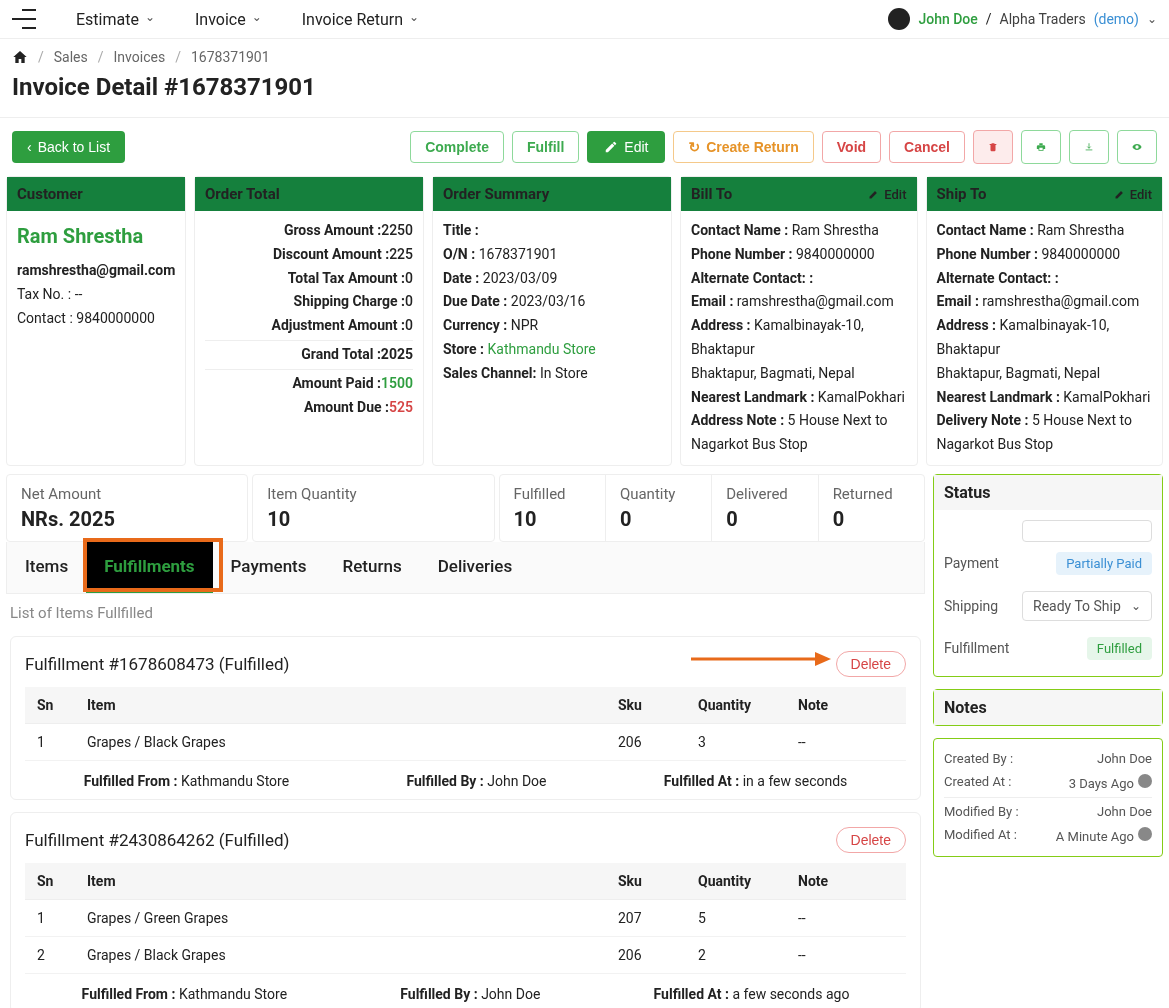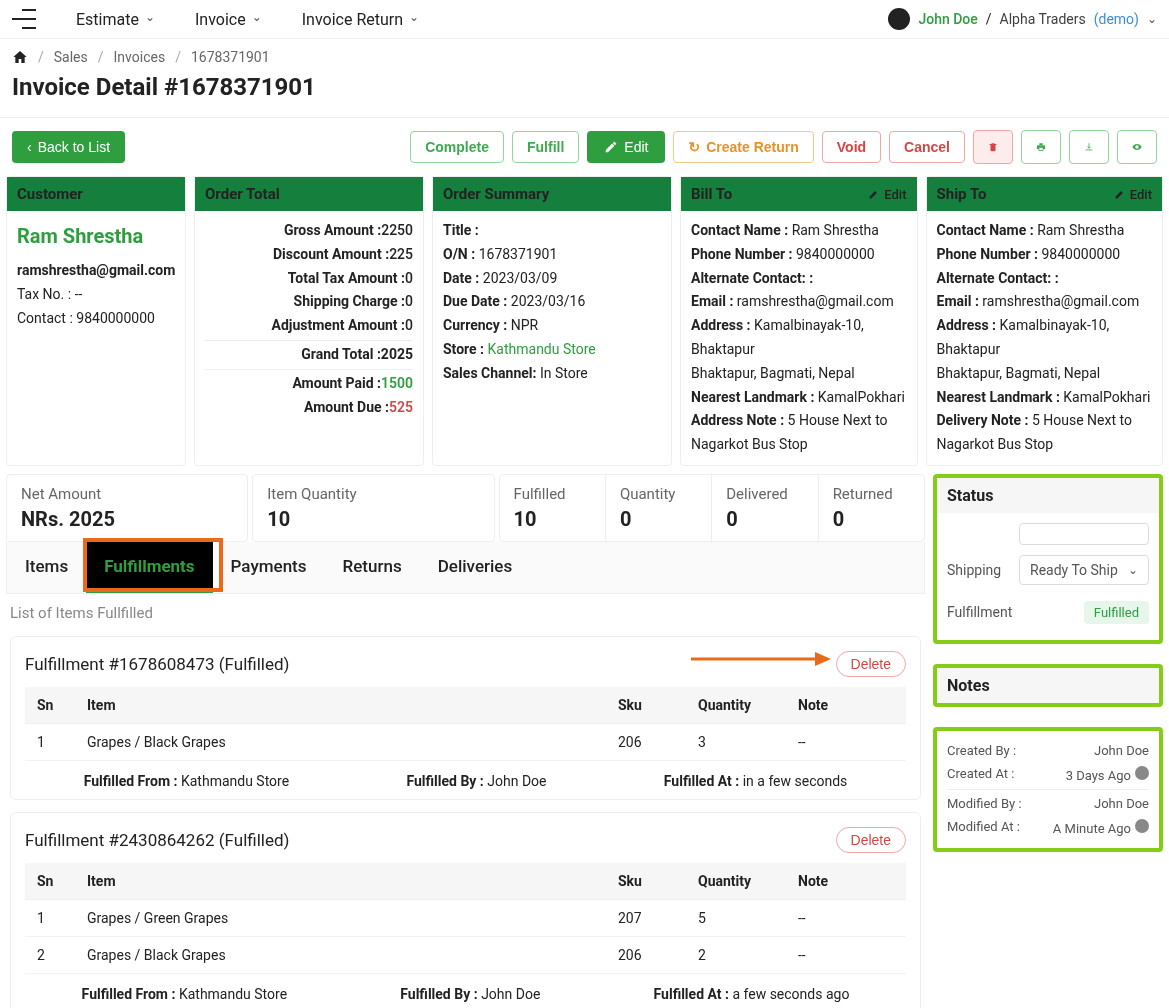--- a/index.html
+++ b/index.html
@@ -63,21 +63,21 @@
 .section-sub { color: #888; padding: 10px 4px; font-size: 15px; }
 .fulfillment-card { border: 1px solid #eee; border-radius: 6px; margin: 4px 4px 12px; padding: 14px 14px 10px; }
 .ff-head { display: flex; justify-content: space-between; align-items: center; margin-bottom: 10px; }
 .ff-title { font-size: 17px; }
 .delete-btn { border: 1px solid #f2a7a7; color: #d64545; border-radius: 14px; padding: 4px 14px; font-size: 14px; cursor: pointer; background: #fff; }
 table { width: 100%; border-collapse: collapse; }
 th { background: #f6f6f6; text-align: left; padding: 10px 12px; font-weight: 700; font-size: 14px; border-bottom: 1px solid #eee; }
 td { padding: 10px 12px; border-bottom: 1px solid #f2f2f2; }
 .ff-footer { display: flex; justify-content: space-around; padding: 12px 0 0; font-size: 14px; }
 .ff-footer b { font-weight: 700; }
-.side-card { border: 4px solid #84cc16; border-radius: 4px; margin-bottom: 20px; background: #fff; }
+.side-card { border: 1px solid #84cc16; border-radius: 4px; margin-bottom: 12px; background: #fff; }
 .side-header { background: #f6f6f6; padding: 8px 10px; font-weight: 700; font-size: 16px; }
 .side-body { padding: 8px 10px; }
 .status-row { display: flex; justify-content: space-between; align-items: center; padding: 8px 0; font-size: 14px; color: #555; }
 .badge { padding: 4px 10px; border-radius: 4px; font-size: 13px; }
 .badge-blue { background: #e6f2fb; color: #3a8fd4; }
 .badge-green { background: #e6f6ea; color: #2e9e3f; }
 .select-box { border: 1px solid #ddd; border-radius: 4px; padding: 6px 10px; display: flex; align-items: center; justify-content: space-between; min-width: 130px; cursor: pointer; gap: 7px; }
 .notes-empty { text-align: center; font-style: italic; color: #888; padding: 10px; }
 textarea.notes { width: 100%; border: 1px solid #ddd; border-radius: 4px; height: 50px; resize: vertical; }
 .meta-line { display: flex; justify-content: space-between; padding: 4px 0; font-size: 13px; color: #555; }
@@ -405,20 +405,24 @@
 
     <div>
       <div class="side-card">
         <div class="side-header">Status</div>
         <div class="side-body">
           <div class="status-row" style="height:26px;">
               <span></span>
               <div class="select-box" style="overflow:hidden;height:22px"></div>
             </div>
           <div class="status-row">
+              <span>Payment</span>
+              <span class="badge badge-blue">Partially Paid</span>
+            </div>
+          <div class="status-row">
               <span>Shipping</span>
               <div class="select-box">
                 <span>Ready To Ship</span>
                 <span class="chev">⌄</span>
               </div>
             </div>
           <div class="status-row">
               <span>Fulfillment</span>
               <span class="badge badge-green">Fulfilled</span>
             </div>

